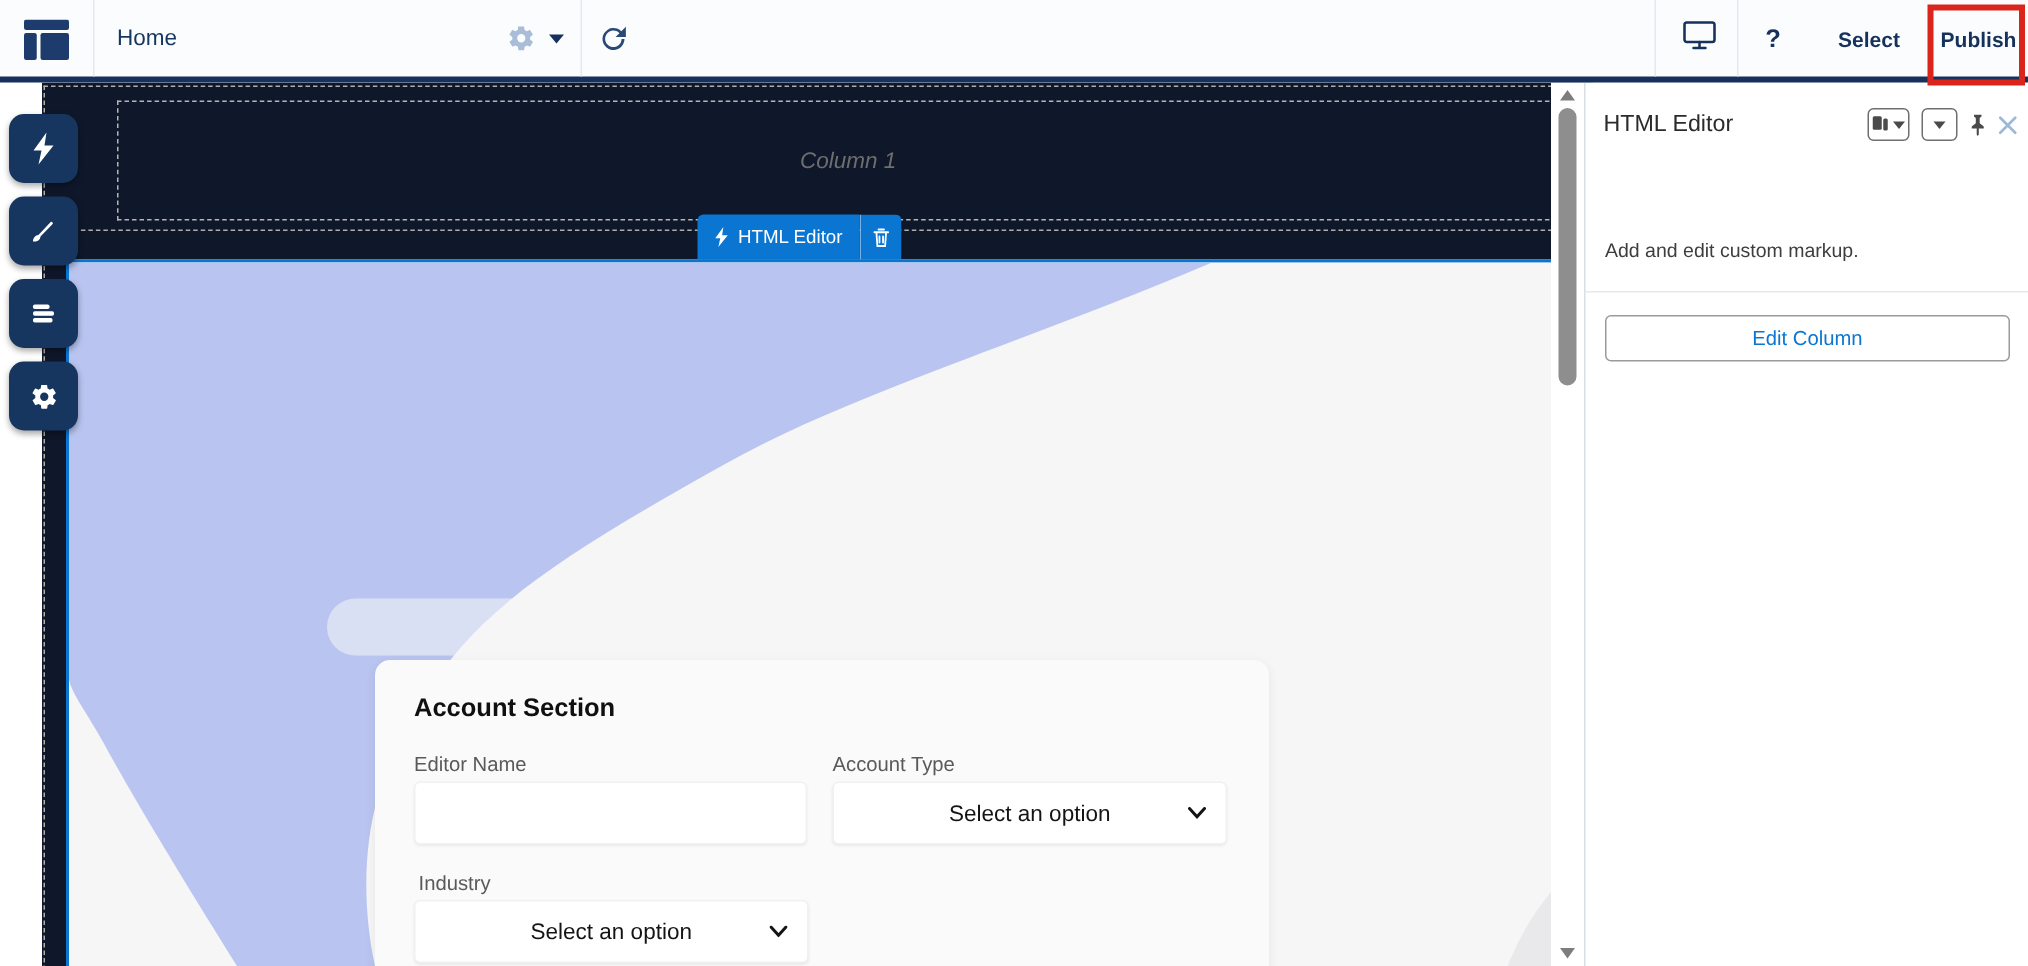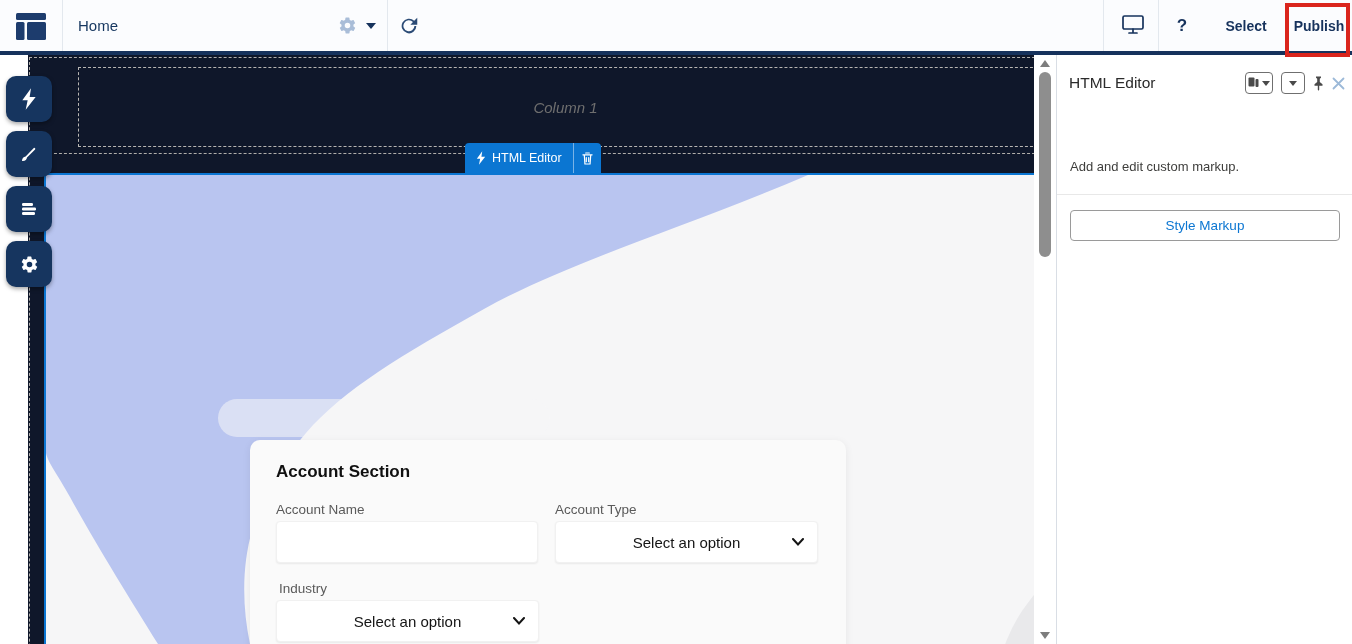--- a/index.html
+++ b/index.html
@@ -164,21 +164,21 @@
         L204 536 L118 536 L112 469
         C84 424 48 366 24 322
         C12 300 2 288 0 278 Z"></path>
       <rect x="172" y="224" width="332" height="38" rx="19" fill="#f6f6f7" opacity="0.55"></rect>
       <circle cx="1120" cy="530" r="172" fill="#e9e9eb"></circle>
     </svg>
 
     <div class="card">
       <div class="card-title">Account Section</div>
 
-      <div class="f-label" style="left:26px; top:62px">Account Name</div>
+      <div class="f-label" style="left:26px; top:62px">Editor Name</div>
       <div class="f-box" style="left:26px; top:81px; width:262px">
         <input class="f-input" value="" style="">
       </div>
 
       <div class="f-label" style="left:305px; top:62px">Account Type</div>
       <div class="f-box f-select" style="left:305px; top:81px">
         <span>Select an option</span>
         <svg width="12" height="8" viewBox="0 0 12 8">
           <path d="M1 1 L6 6.5 L11 1" stroke="#141414" stroke-width="2" fill="none" stroke-linecap="round"></path>
         </svg>
@@ -257,14 +257,14 @@
     </svg>
     <svg width="13" height="13" viewBox="0 0 13 13">
       <path d="M1.5 1.5 L11.5 11.5 M11.5 1.5 L1.5 11.5" stroke="#9cb9d8" stroke-width="1.8" stroke-linecap="round"></path>
     </svg>
   </div>
 
 
   <div class="panel-desc">Add and edit custom markup.</div>
   <div class="panel-divider"></div>
 
-  <button class="edit-btn">Style Markup</button>
+  <button class="edit-btn">Edit Column</button>
 </aside>
 
 </body></html>

